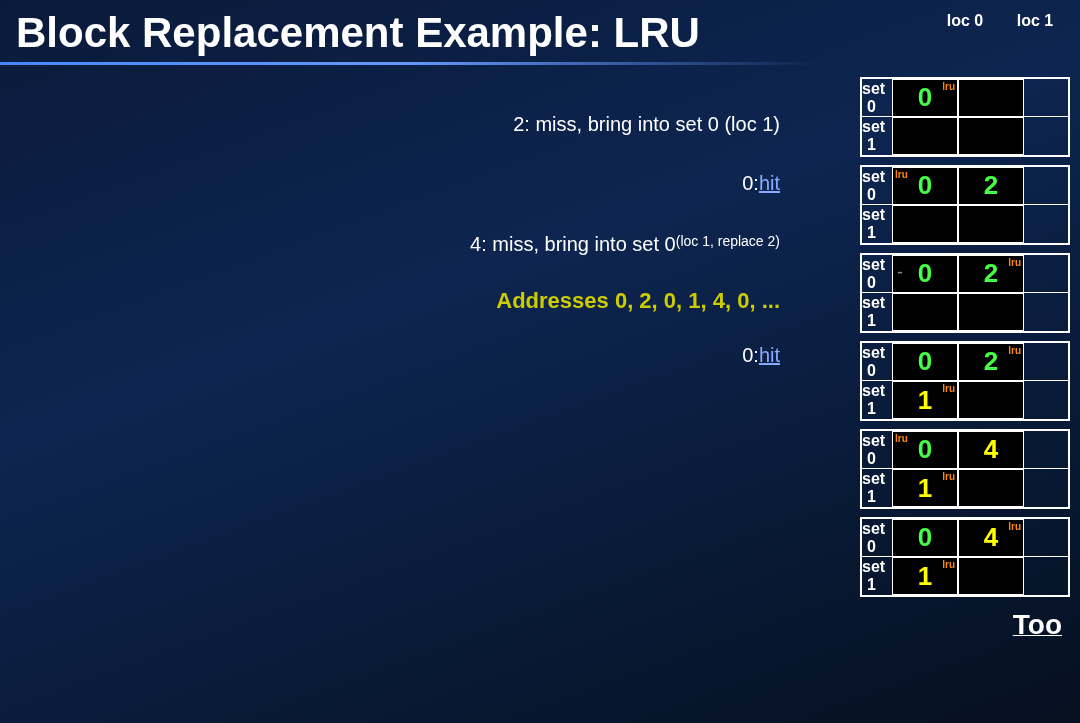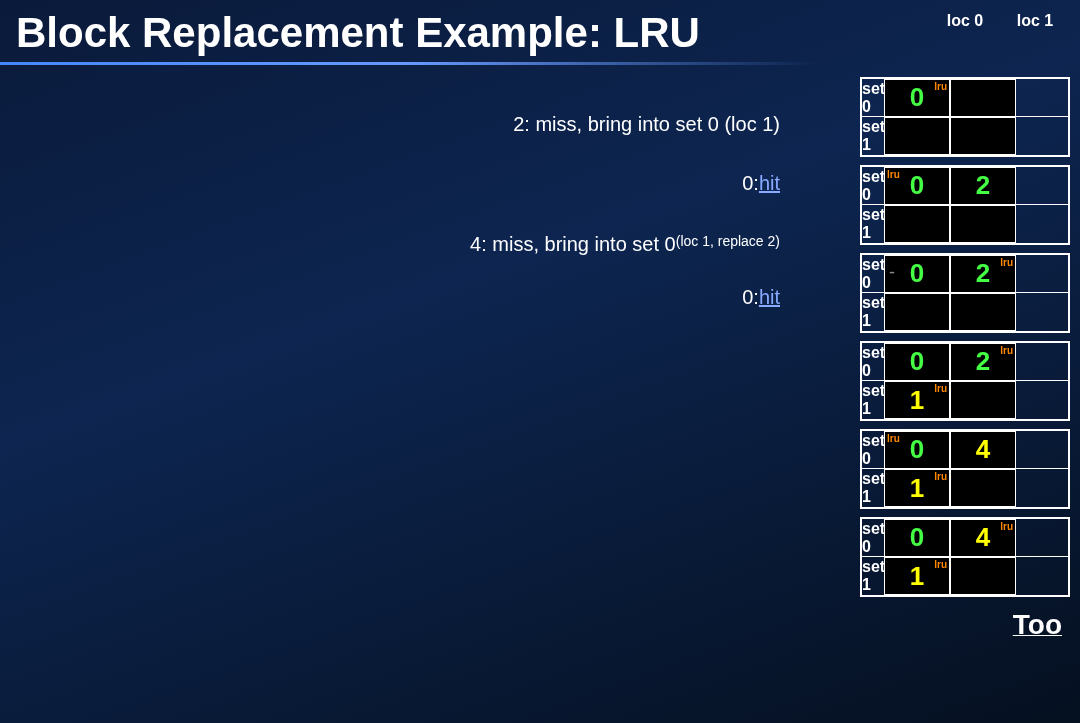--- a/index.html
+++ b/index.html
@@ -90,21 +90,21 @@
       text-align: center;
       font-size: 16px;
       font-weight: bold;
       color: white;
     }
 
     .set-label {
       font-size: 16px;
       font-weight: bold;
       color: white;
-      width: 22px;
+      width: 30px;
       text-align: right;
       padding-right: 16px;
       background: transparent;
     }
 
     .cache-cells {
       display: flex;
       flex-direction: row;
     }
 
@@ -196,20 +196,23 @@
       <span class="step-text">0:</span>
       <span class="hit-link">hit</span>
     </div>
 
 
     <div class="step-row step5">
       <span class="step-text">4: miss, bring into set 0 </span>
       <span class="small-note">(loc 1, replace 2)</span>
     </div>
 
+    <div class="step-row" style="margin-top:14px;">
+      <span class="addresses-text">Addresses 0, 2, 0, 1, 4, 0, ...</span>
+    </div>
 
     <div class="step-row step7">
       <span class="step-text">0:</span>
       <span class="hit-link">hit</span>
     </div>
 
 
   </div>
 
   <div id="right-panel">

